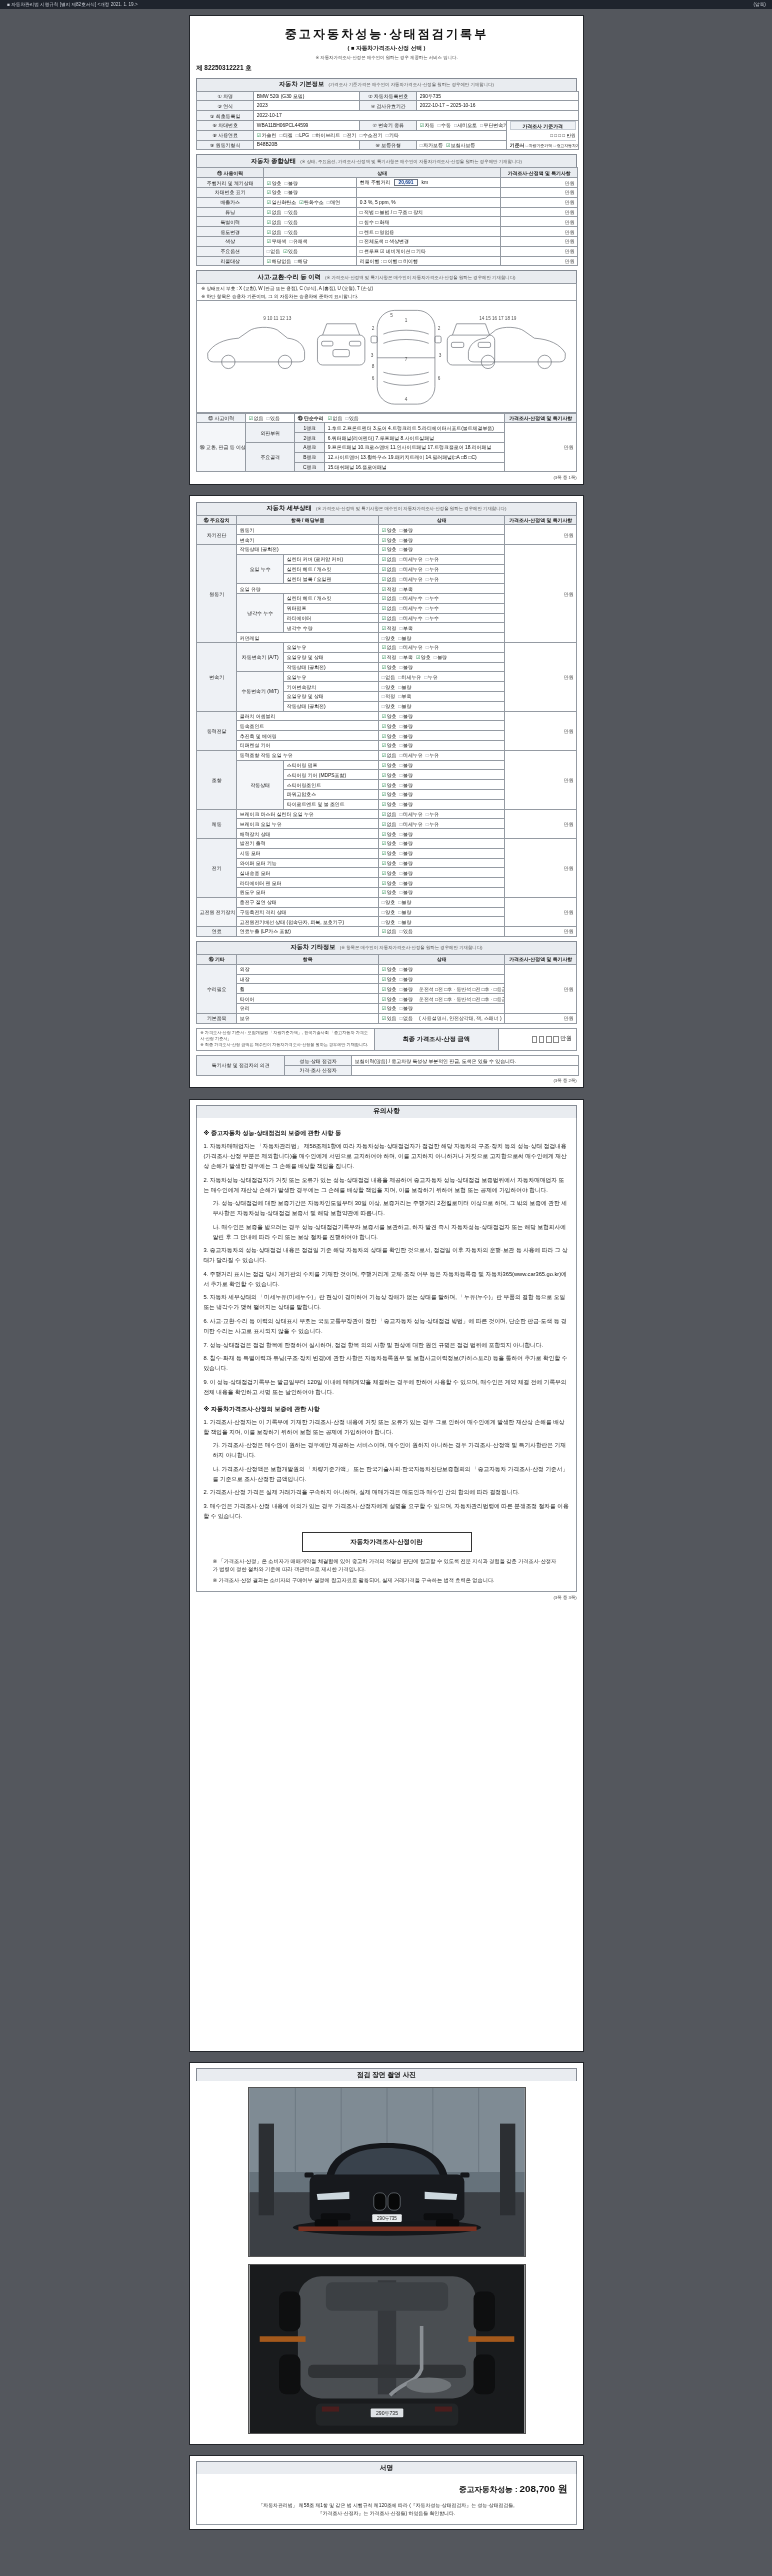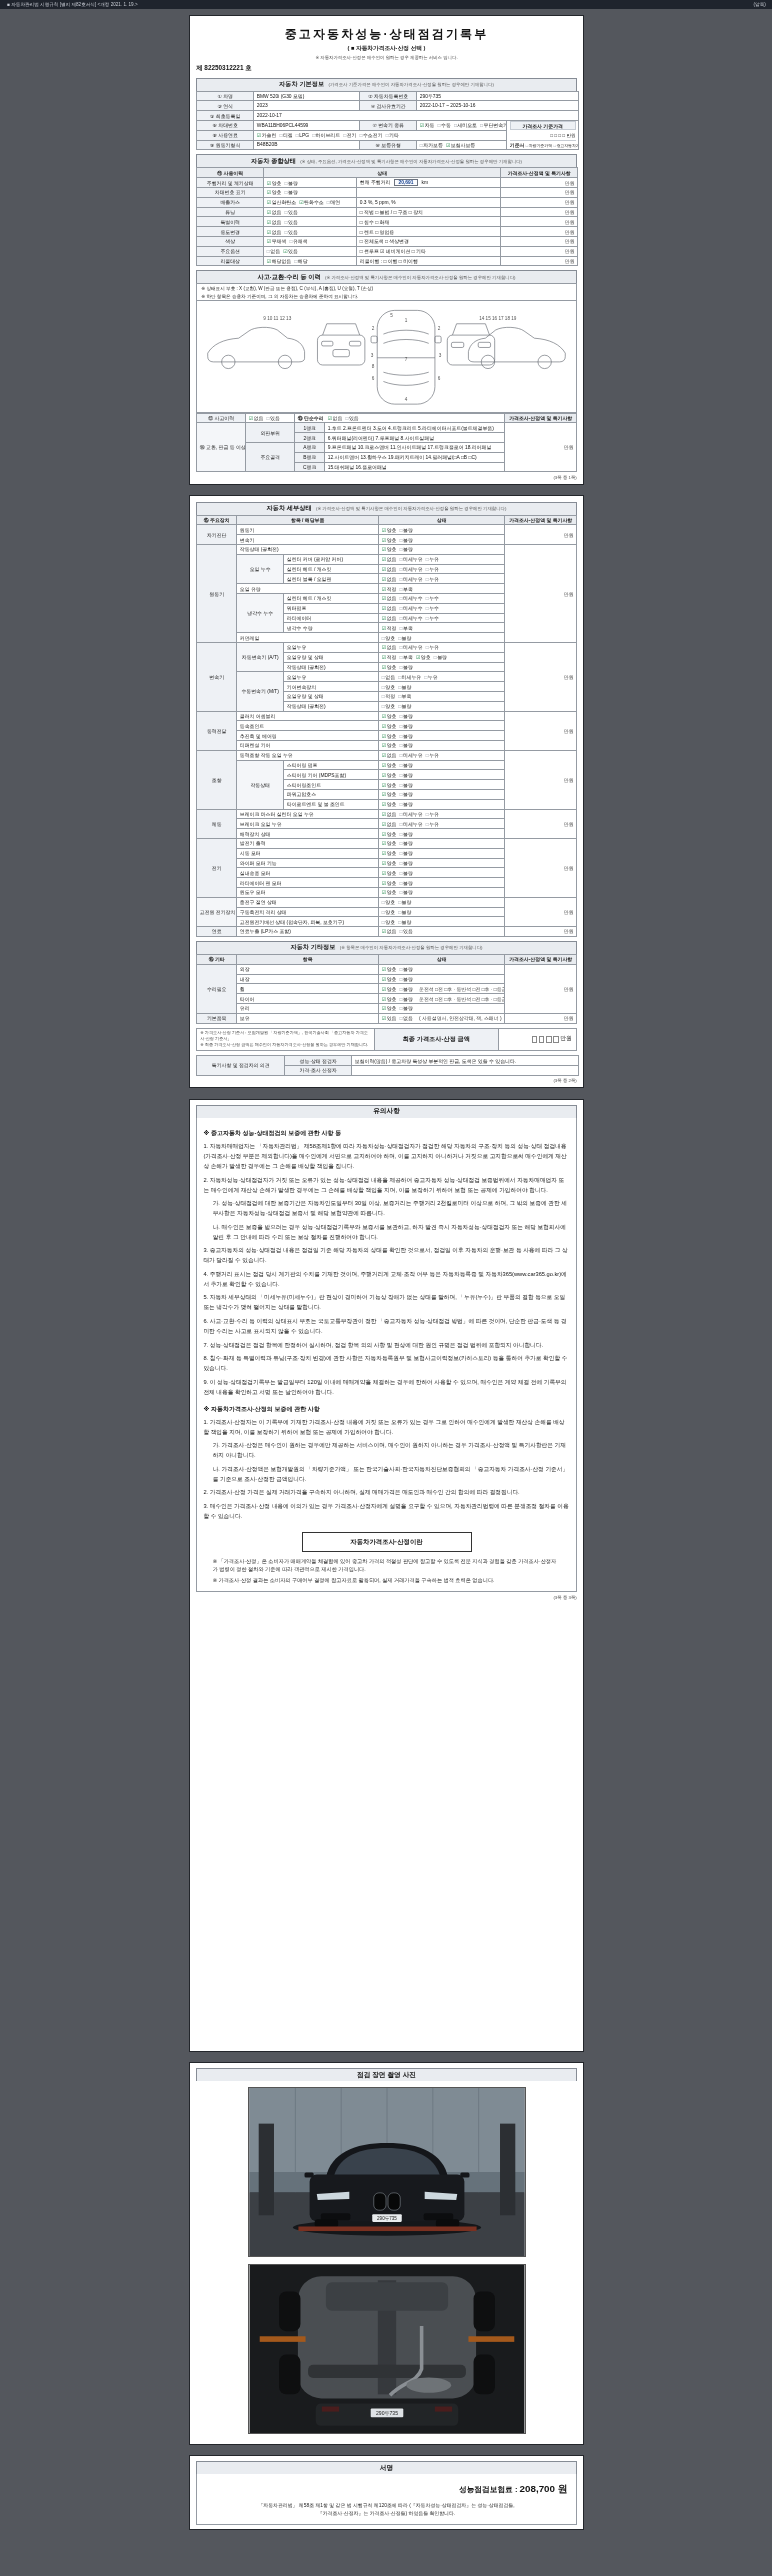--- a/index.html
+++ b/index.html
@@ -695,21 +695,21 @@
         <rect x="364" y="278" width="34" height="10" fill="#4a1d1d"></rect>
       <rect x="238" y="282" width="64" height="17" rx="2" fill="#dfe3e6"></rect>
       <text x="270" y="294" font-size="10" text-anchor="middle" fill="#1a1a1a" font-family="Liberation Sans, sans-serif">290두735</text>
     </svg>
   </div>
 
   <div class="panel">
     <div class="sec-bar" style="margin-top:0;font-size:6.7px">서명</div>
     <div class="sign-body">
       <div class="sign-fee">
-        <span>성능점검보험료 :</span>
+        <span>중고자동차성능 :</span>
         <span class="fee-val">208,700 원</span>
       </div>
       <div class="sign-lines">
         <div>「자동차관리법」 제58조 제1항 및 같은 법 시행규칙 제120조에 따라 (『자동차성능·상태점검자』는 성능·상태점검을,</div>
         <div>『가격조사·산정자』는 가격조사·산정을) 하였음을 확인합니다.</div>
       </div>
     </div>
   </div>
 
 </div>

